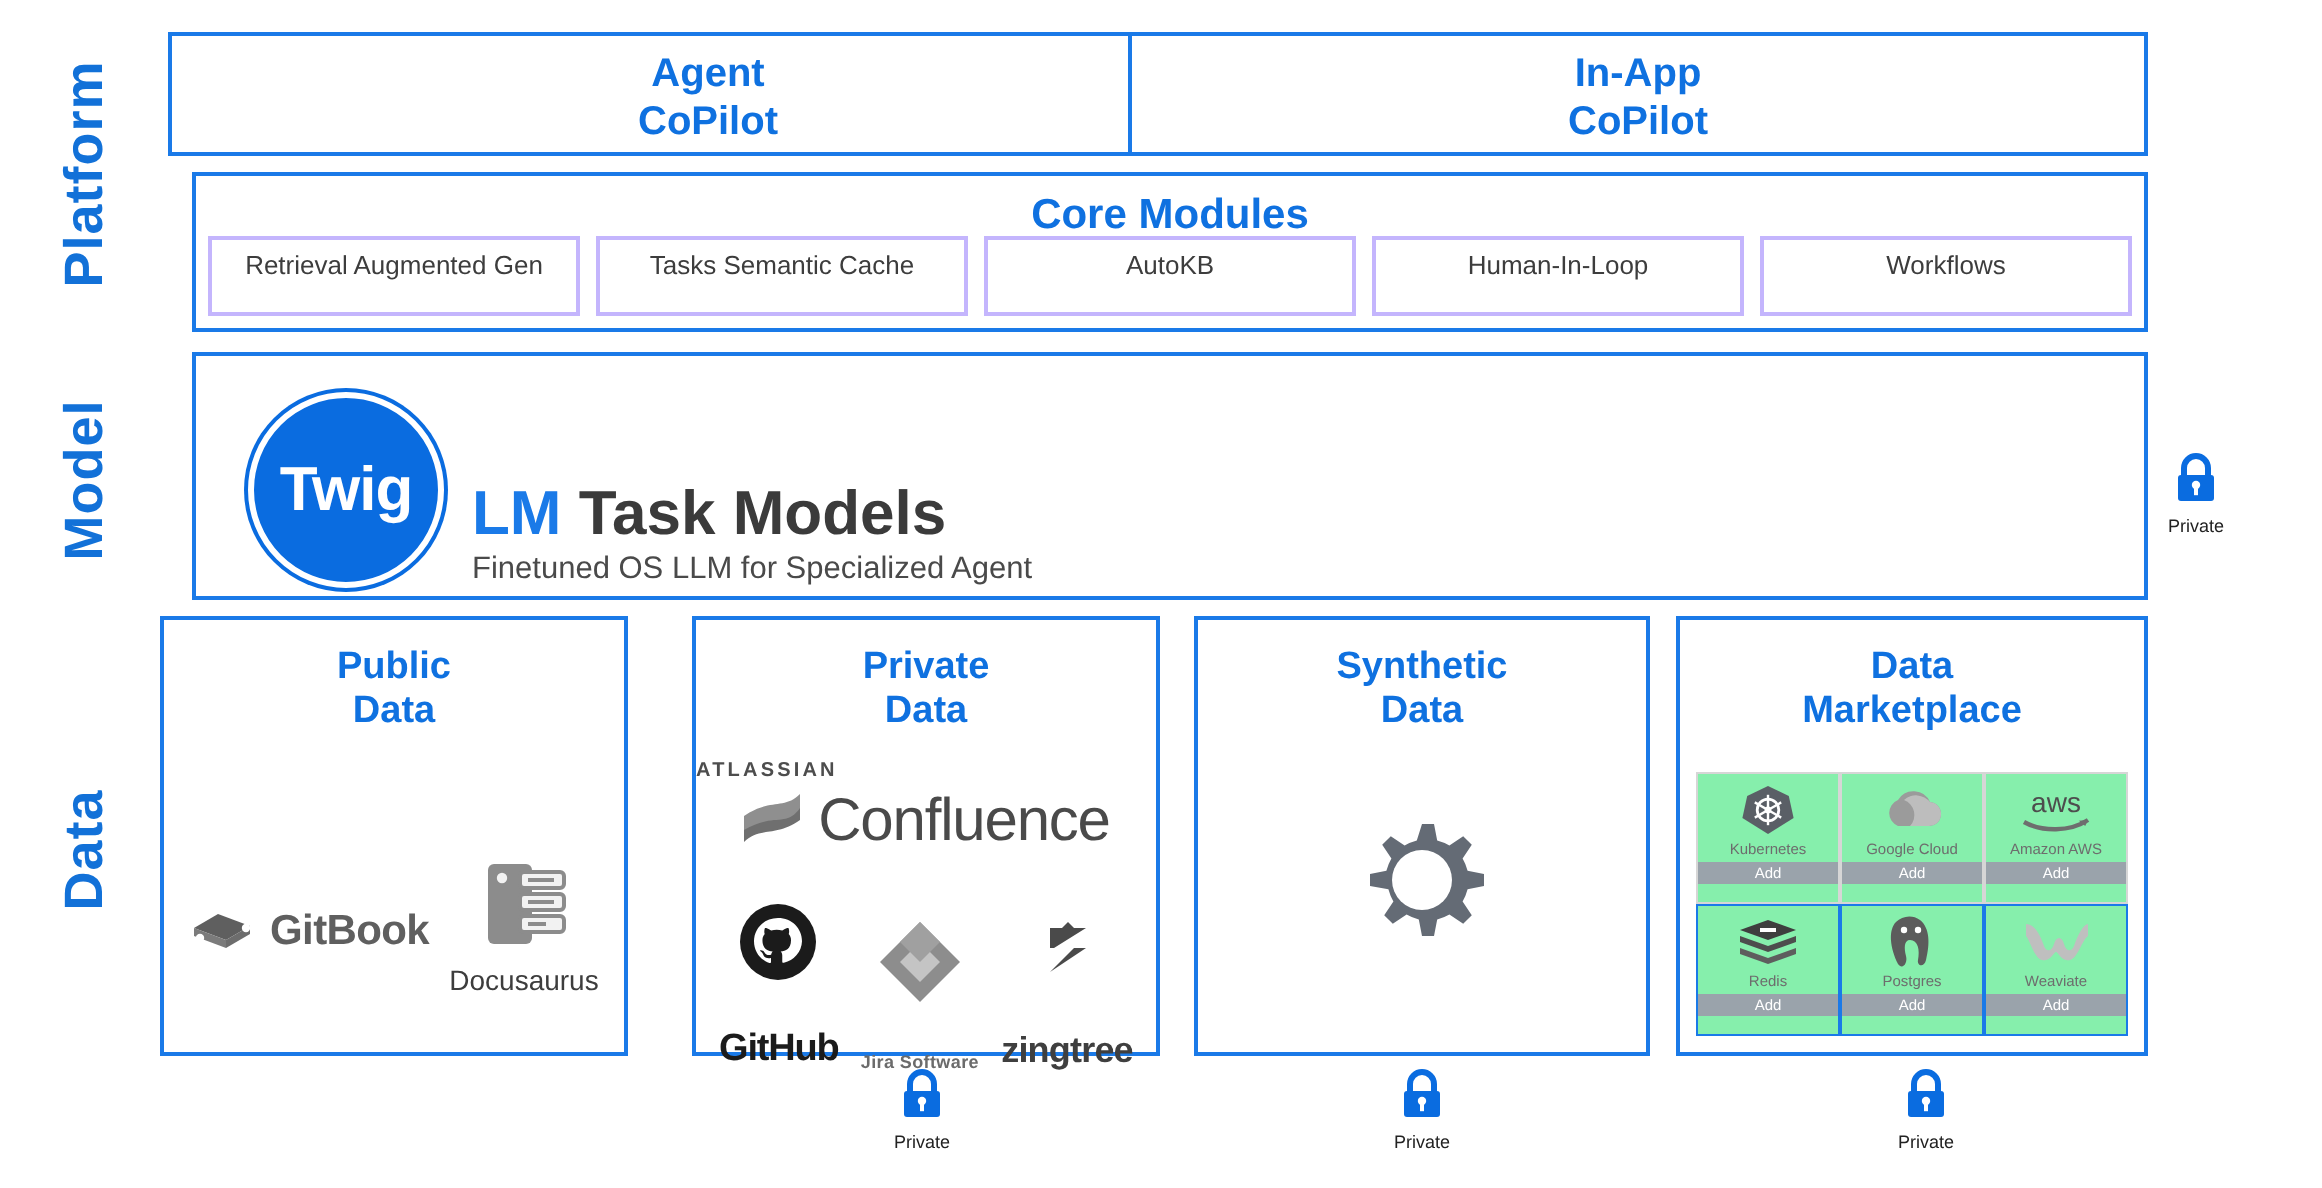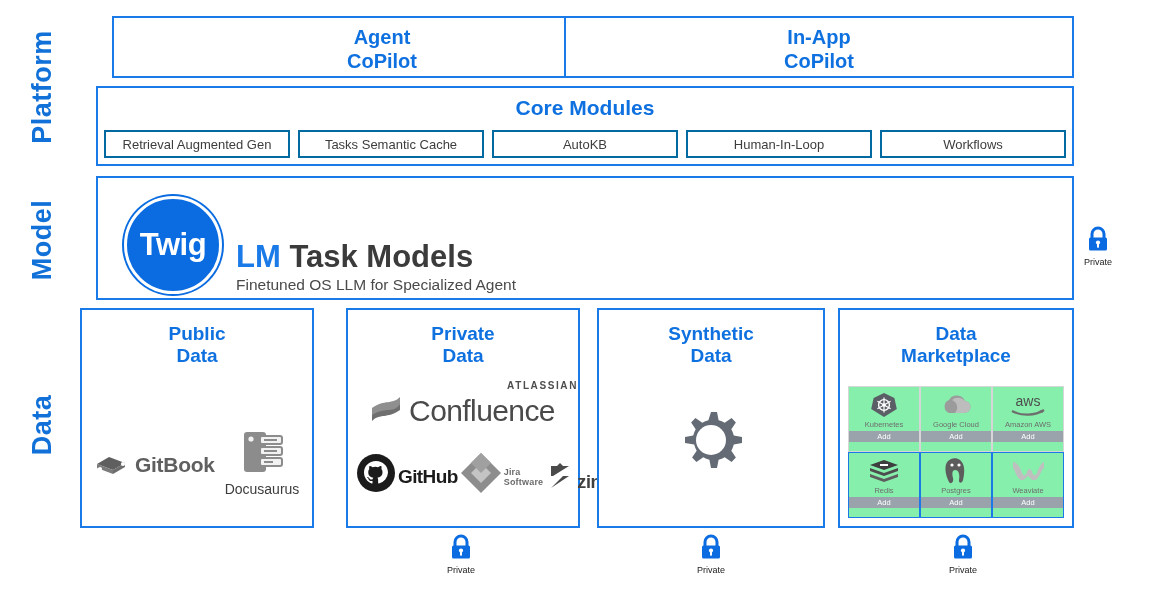--- a/index.html
+++ b/index.html
@@ -44,43 +44,43 @@
     box-sizing:border-box;
   }
   .card-title{
     color:#0f71e0;
     font-weight:bold;
     text-align:center;
     line-height:1.18;
   }
 
   
-  #agent-copilot{left:112px;top:16px;width:540px;height:62px;}
+  #agent-copilot{left:84px;top:16px;width:540px;height:62px;}
   #inapp-copilot{left:564px;top:16px;width:510px;height:62px;}
   .copilot-title{
     font-size:20px;
     padding-top:8px;
   }
 
   
   #core-modules{left:96px;top:86px;width:978px;height:80px;}
   #core-modules .card-title{font-size:21px;padding-top:8px;}
   .module-row{
     position:absolute;left:6px;right:6px;bottom:6px;
     display:flex;justify-content:space-between;gap:8px;
   }
   .module-chip{
     flex:1 1 0;
-    border:2px solid #0369a1;
+    border:2px solid #c4b5fd;
     background:#fff;
     color:#3d3d3d;
     font-size:13px;
     text-align:center;
     line-height:26px;
-    height:28px;
+    height:40px;
     box-sizing:border-box;
     white-space:nowrap;
     overflow:hidden;
   }
 
   
   #model-card{left:96px;top:176px;width:978px;height:124px;}
   .model-inner{
     position:absolute;left:20px;top:18px;
     display:flex;align-items:flex-end;gap:10px;
@@ -109,33 +109,33 @@
   #synthetic-data{left:597px;top:308px;width:228px;height:220px;}
   #marketplace{left:838px;top:308px;width:236px;height:220px;}
   .data-title{font-size:19px;padding-top:13px;}
   .gitbook-wrap{position:absolute;left:12px;top:140px;display:flex;align-items:center;gap:7px;}
   .gitbook-text{font-size:21px;font-weight:bold;color:#5f5f5f;letter-spacing:-.3px;}
   .docusaurus-wrap{position:absolute;left:134px;top:120px;width:92px;text-align:center;}
   .docusaurus-text{font-size:14px;color:#3d3d3d;margin-top:1px;}
 
   
   .atlassian-kicker{
-    position:absolute;left:0;right:0;top:70px;text-align:right;
+    position:absolute;left:0;right:0;top:70px;text-align:left;
     font-size:10px;font-weight:bold;letter-spacing:1.6px;color:#4d4d4d;
   }
   .confluence-wrap{
     position:absolute;left:0;right:0;top:84px;
     display:flex;align-items:center;justify-content:center;gap:8px;
   }
   .confluence-text{font-size:30px;color:#4a4a4a;letter-spacing:-.6px;}
   .pd-bottom{
     position:absolute;left:6px;right:6px;top:140px;
     display:flex;align-items:flex-end;justify-content:space-around;
   }
-  .pd-item{display:flex;flex-direction:row;align-items:center;}
+  .pd-item{display:flex;flex-direction:column;align-items:center;gap:14px;}
   .github-text{font-size:19px;font-weight:bold;color:#1b1b1b;letter-spacing:-.6px;margin-top:1px;}
   .jira-text{font-size:9px;font-weight:bold;color:#6b6b6b;letter-spacing:.2px;margin-top:3px;}
   .zingtree-text{font-size:18px;font-weight:bold;color:#3f3f3f;letter-spacing:-.4px;margin-top:2px;}
 
   
   .gear-wrap{position:absolute;left:0;right:0;top:96px;display:flex;justify-content:center;}
 
   
   .mk-grid{
     position:absolute;left:8px;top:76px;right:8px;bottom:8px;

